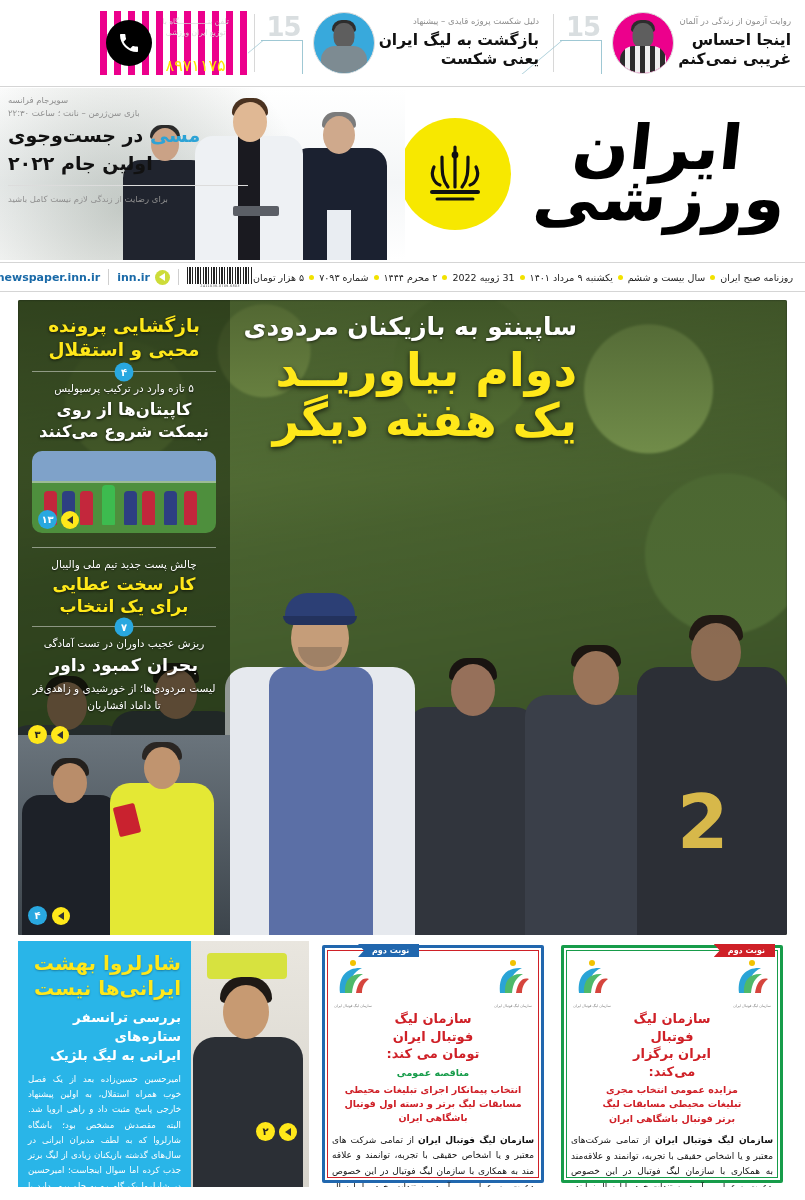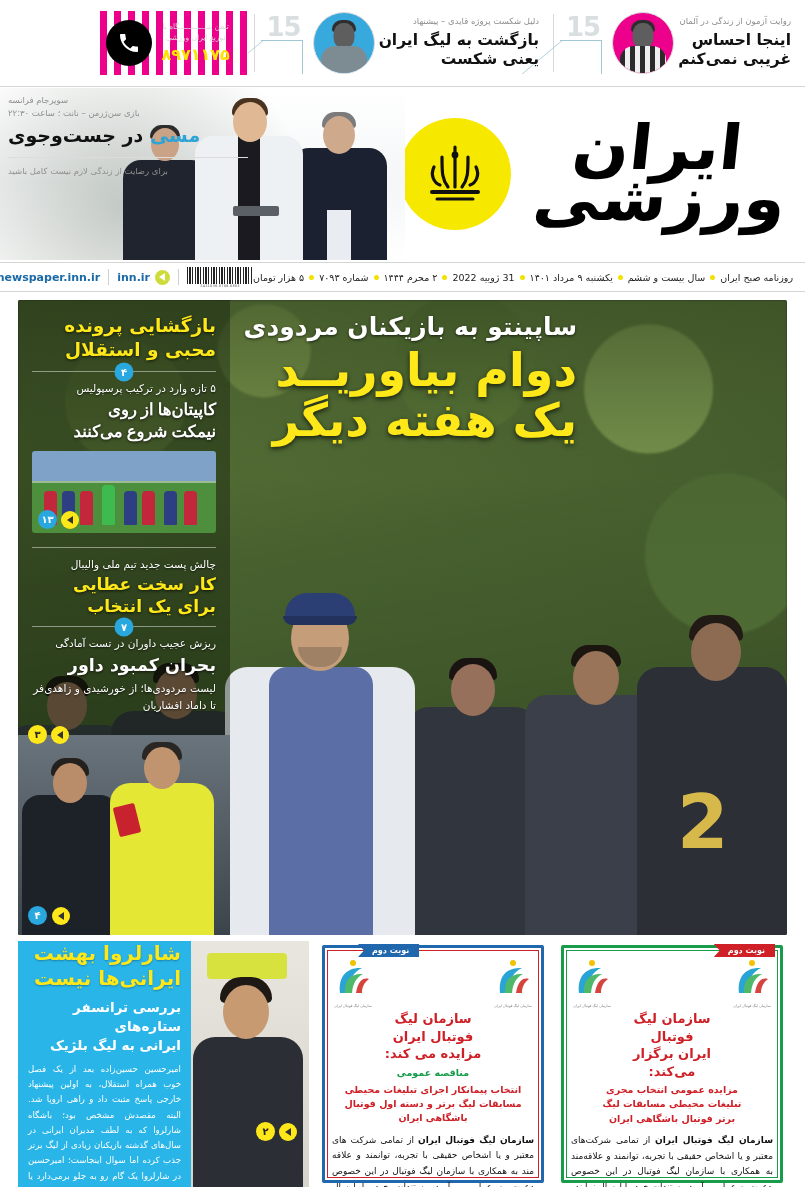--- a/index.html
+++ b/index.html
@@ -72,30 +72,30 @@
   .pagemark .diag {
     position:absolute; right:3px; top:31px; width:40px; height:33px;
     border-left:1px solid #9fc8d4;
     transform: skewX(-50deg); transform-origin: top right;
   }
   .divider-v { width:1px; height:58px; background:#d8d8d8; flex:0 0 auto; }
 
   .phonead {
     width: 148px; height:64px; position:relative; flex:0 0 auto;
     background: repeating-linear-gradient(90deg,#ec008c 0 7px,#ffffff 7px 14px);
-    display:flex; align-items:center; justify-content:flex-start;
+    display:flex; align-items:flex-end; justify-content:flex-start;
     overflow:hidden; margin-right:6px;
   }
   .phonead .ptxt {
     text-align:center; width:100px; padding-right:4px;
   }
   .phonead .pl1 { font-size:7.5px; color:#d9d9d9; line-height:1.4; }
   .phonead .pnum {
-    font-size:16px; font-weight:bold; color:#ffe400; direction:ltr;
-    letter-spacing:0px; margin-top:2px;
+    font-size:16px; font-weight:normal; color:#ffe400; direction:ltr;
+    letter-spacing:0px; margin-top:18px;
   }
   .phone-circle {
     width:46px; height:46px; border-radius:50%; background:#000;
     display:flex; align-items:center; justify-content:center;
     position:absolute; left:6px; top:9px;
   }
   .phone-circle svg { width:24px; height:24px; fill:#fff; }
 
   .hr-top { position:absolute; top:86px; left:0; right:0; height:1px; background:#d5d5d5; }
 
@@ -278,56 +278,56 @@
   .lead-title {
     font-size: 46px; font-weight:bold; color:#ffe81a; line-height:1.1;
     margin-top:2px; text-shadow: 0 2px 5px rgba(0,0,0,.7);
   }
   .lead-title span { display:block; }
 
   
   .leftcol {
     position:absolute; top:0; left:0; width:212px; height:635px; z-index:9;
     background: rgba(10,22,6,.38);
-    padding: 14px 14px 0 14px; direction:rtl; text-align:right;
+    padding: 14px 14px 0 14px; direction:rtl; text-align:center;
   }
   .lc-title {
     font-size: 18.5px; font-weight:bold; color:#ffe81a; line-height:1.3;
     text-shadow:0 1px 3px rgba(0,0,0,.7);
   }
   .lc-title span { display:block; }
   .lc-kicker {
     font-size: 10.5px; color:#ffffff; line-height:1.5; margin-top:3px;
     text-shadow:0 1px 2px rgba(0,0,0,.7);
   }
   .lc-sub {
     font-size: 16.5px; font-weight:bold; color:#ffffff; line-height:1.32; margin-top:2px;
     text-shadow:0 1px 3px rgba(0,0,0,.7);
   }
-  .lc-sub span { display:block;font-family:Liberation Serif, serif; }
+  .lc-sub span { display:block; }
   .lc-body {
     font-size: 10.5px; color:#ffffff; line-height:1.6; margin-top:3px;
     text-shadow:0 1px 2px rgba(0,0,0,.7);
   }
   .lc-rule {
     height:1px; background: rgba(255,255,255,.45); margin: 9px 0;
     position:relative;
   }
   .badge {
     width:19px; height:19px; border-radius:50%;
     display:inline-flex; align-items:center; justify-content:center;
     font-size:10px; font-weight:bold; color:#fff; flex:0 0 auto;
   }
   .badge.blue { background:#29a8e0; }
   .badge.yellow { background:#ffe81a; color:#222; }
   .badge.center-on-rule {
     position:absolute; left:50%; top:50%; transform:translate(-50%,-50%);
   }
   .thumb {
-    width:100%; height:82px; margin-top:9px; border-radius:3px; overflow:hidden;
+    width:100%; height:82px; margin-top:9px; border-radius:10px; overflow:hidden;
     position:relative;
     background: linear-gradient(180deg,#7fa2c9 0 36%, #4e8f3d 36% 100%);
   }
   .thumb .tline { position:absolute; left:0; right:0; top:36%; height:2px; background:#e9e9e9; opacity:.5;}
   .tplayer { position:absolute; bottom:8px; width:13px; height:34px; border-radius:4px 4px 1px 1px; }
   .tplayer.r { background:#c3273c; } .tplayer.b{ background:#2d3f82; }
   .tplayer.g { background:#3dbb4f; }
   .thumb-badges {
     position:absolute; left:6px; bottom:4px; display:flex; flex-direction:row; gap:4px; align-items:center;
   }
@@ -413,21 +413,21 @@
   
   .story-photo {
     position:absolute; right:0; top:0; width:118px; height:246px; overflow:hidden;
     background: linear-gradient(180deg,#e9e6df 0%,#d6d3cb 100%);
   }
   .sp-fig { position:absolute; bottom:0; left:-4px; width:122px; height:232px; }
   .sp-fig .torso{ position:absolute; bottom:0; left:6px; width:110px; height:150px; background:#2b2f35; border-radius:22px 22px 0 0;}
   .sp-fig .head{ position:absolute; left:36px; top:30px; width:46px; height:54px; border-radius:50%; background:#c79a72;}
   .sp-fig .hair{ position:absolute; left:33px; top:22px; width:52px; height:26px; border-radius:26px 26px 6px 6px; background:#1e1915;}
   .sp-fig .yel{ position:absolute; left:20px; top:-2px; width:80px; height:26px; background:#d7e23f; border-radius:4px;}
-  .story-body { position:absolute; right:118px; left:0; top:0; bottom:0; padding:0 10px 8px 10px; text-align:right;}
+  .story-body { position:absolute; right:118px; left:0; top:0; bottom:0; padding:10px 10px 8px 10px; text-align:right;}
   .st-title {
     font-size: 20px; font-weight:bold; color:#ffe81a; line-height:1.25;
     text-shadow:0 1px 2px rgba(0,0,0,.28);
   }
   .st-title span{ display:block; }
   .st-sub {
     font-size: 13.5px; font-weight:bold; color:#ffffff; line-height:1.4; margin-top:7px;
   }
   .st-sub span{ display:block; }
   .st-text {
@@ -553,20 +553,21 @@
         <div class="head"></div>
       </div>
 
       <div class="mast-right">
         <div>
           <div class="mr-kicker">سوپرجام فرانسه</div>
           <div class="mr-kicker">بازی سن‌ژرمن – نانت ؛ ساعت ۲۲:۳۰</div>
           <div class="mr-title">
             <span class="hl-blue">مسی</span><span> در جست‌وجوی</span>
           </div>
+          <div class="mr-title">اولین جام ۲۰۲۲</div>
         </div>
         <div class="mr-rule"></div>
         <div>
           <div class="mr-kicker">برای رضایت از زندگی لازم نیست کامل باشید</div>
         </div>
       </div>
     </div>
   </div>
 
   <div class="datebar">
@@ -794,21 +795,21 @@
                 <circle cx="21" cy="4" r="3" fill="#f2c200"></circle>
                 <path d="M8 34 C6 16 16 8 30 9 C22 13 17 19 16 34z" fill="#2aa4d6"></path>
                 <path d="M13 34 C12 20 20 14 31 15 C24 19 21 24 20 34z" fill="#4fb96a"></path>
                 <path d="M24 34 C26 22 31 18 37 20 C32 24 30 28 30 34z" fill="#d5453d"></path>
               </svg>
               <div class="lgcap">سازمان لیگ فوتبال ایران</div>
             </div>
           </div>
           <div class="ad-h1">
             <span>سازمان لیگ فوتبال ایران</span>
-            <span>مزایده می کند:</span>
+            <span>تومان می کند:</span>
           </div>
           <div class="ad-h2 green" style="color:#179c4a;">مناقصه عمومی</div>
           <div class="ad-h2" style="color:#cf2027;">
             <span>انتخاب پیمانکار اجرای تبلیغات محیطی</span>
             <span>مسابقات لیگ برتر و دسته اول فوتبال باشگاهی ایران</span>
           </div>
           <div class="ad-body"><b>سازمان لیگ فوتبال ایران</b><span> از تمامی شرکت های معتبر و یا اشخاص حقیقی با تجربه، توانمند و علاقه مند به همکاری با سازمان لیگ فوتبال در این خصوص دعوت به عمل می آورد مستندات خود را ارسال نمایند.</span></div>
 
         </div>
       </div>

